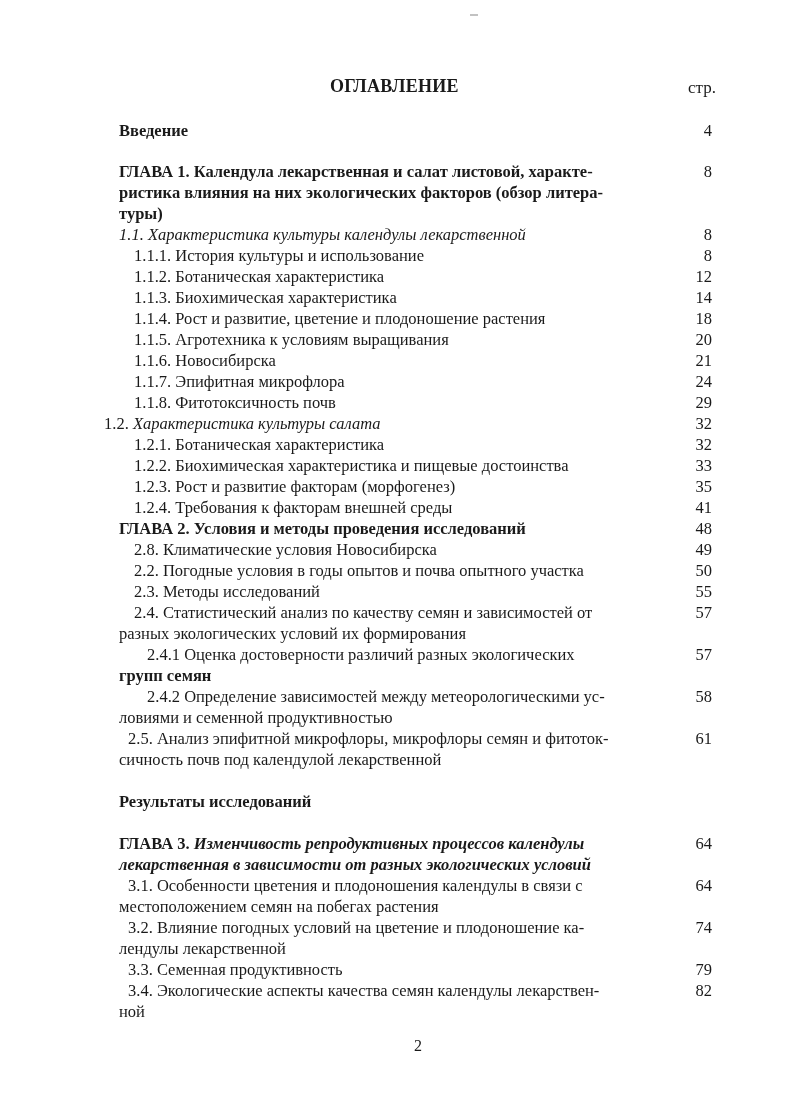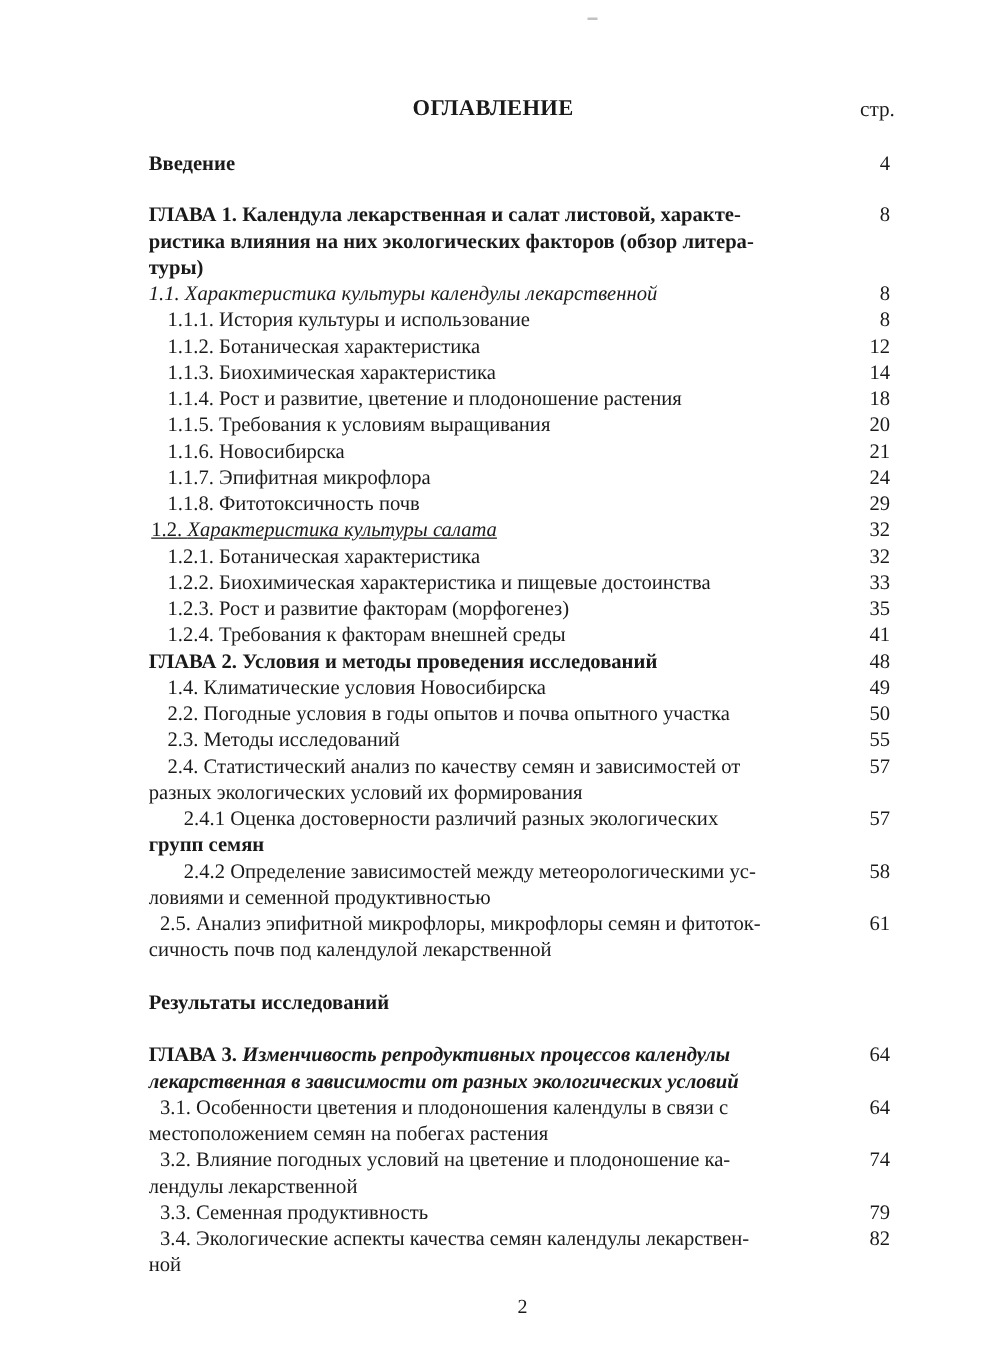--- a/index.html
+++ b/index.html
@@ -62,37 +62,37 @@
       </div>
       <div class="line" style="top: 287px;">
         <span class="txt" style="left: 134px;">1.1.3. Биохимическая характеристика</span>
         <span class="pg">14</span>
       </div>
       <div class="line" style="top: 308px;">
         <span class="txt" style="left: 134px;">1.1.4. Рост и развитие, цветение и плодоношение растения</span>
         <span class="pg">18</span>
       </div>
       <div class="line" style="top: 329px;">
-        <span class="txt" style="left: 134px;">1.1.5. Требования к условиям выращивания</span>
+        <span class="txt" style="left: 134px;">1.1.5. Агротехника к условиям выращивания</span>
         <span class="pg">20</span>
       </div>
       <div class="line" style="top: 350px;">
         <span class="txt" style="left: 134px;">1.1.6. Новосибирска</span>
         <span class="pg">21</span>
       </div>
       <div class="line" style="top: 371px;">
         <span class="txt" style="left: 134px; text-align: right;">1.1.7.  Эпифитная микрофлора</span>
         <span class="pg">24</span>
       </div>
       <div class="line" style="top: 392px;">
         <span class="txt" style="left: 134px;">1.1.8. Фитотоксичность почв</span>
         <span class="pg">29</span>
       </div>
       <div class="line" style="top: 413px;">
-        <span class="txt" style="left: 121px; text-decoration: underline;"><span>1.2. </span><span class="i">Характеристика культуры салата</span></span>
+        <span class="txt" style="left: 104px;"><span>1.2. </span><span class="i">Характеристика культуры салата</span></span>
         <span class="pg">32</span>
       </div>
       <div class="line" style="top: 434px;">
         <span class="txt" style="left: 134px;">1.2.1. Ботаническая характеристика</span>
         <span class="pg">32</span>
       </div>
       <div class="line" style="top: 455px;">
         <span class="txt" style="left: 134px;">1.2.2. Биохимическая характеристика и пищевые достоинства</span>
         <span class="pg">33</span>
       </div>
@@ -102,21 +102,21 @@
       </div>
       <div class="line" style="top: 497px;">
         <span class="txt" style="left: 134px;">1.2.4. Требования к факторам внешней среды</span>
         <span class="pg">41</span>
       </div>
       <div class="line" style="top: 518px;">
         <span class="txt b" style="left: 119px;">ГЛАВА 2. Условия и методы проведения исследований</span>
         <span class="pg">48</span>
       </div>
       <div class="line" style="top: 539px;">
-        <span class="txt" style="left: 134px;">1.4. Климатические условия Новосибирска</span>
+        <span class="txt" style="left: 134px;">2.8. Климатические условия Новосибирска</span>
         <span class="pg">49</span>
       </div>
       <div class="line" style="top: 560px;">
         <span class="txt" style="left: 134px;">2.2. Погодные условия в годы опытов и почва опытного участка</span>
         <span class="pg">50</span>
       </div>
       <div class="line" style="top: 581px;">
         <span class="txt" style="left: 134px;">2.3. Методы исследований</span>
         <span class="pg">55</span>
       </div>

